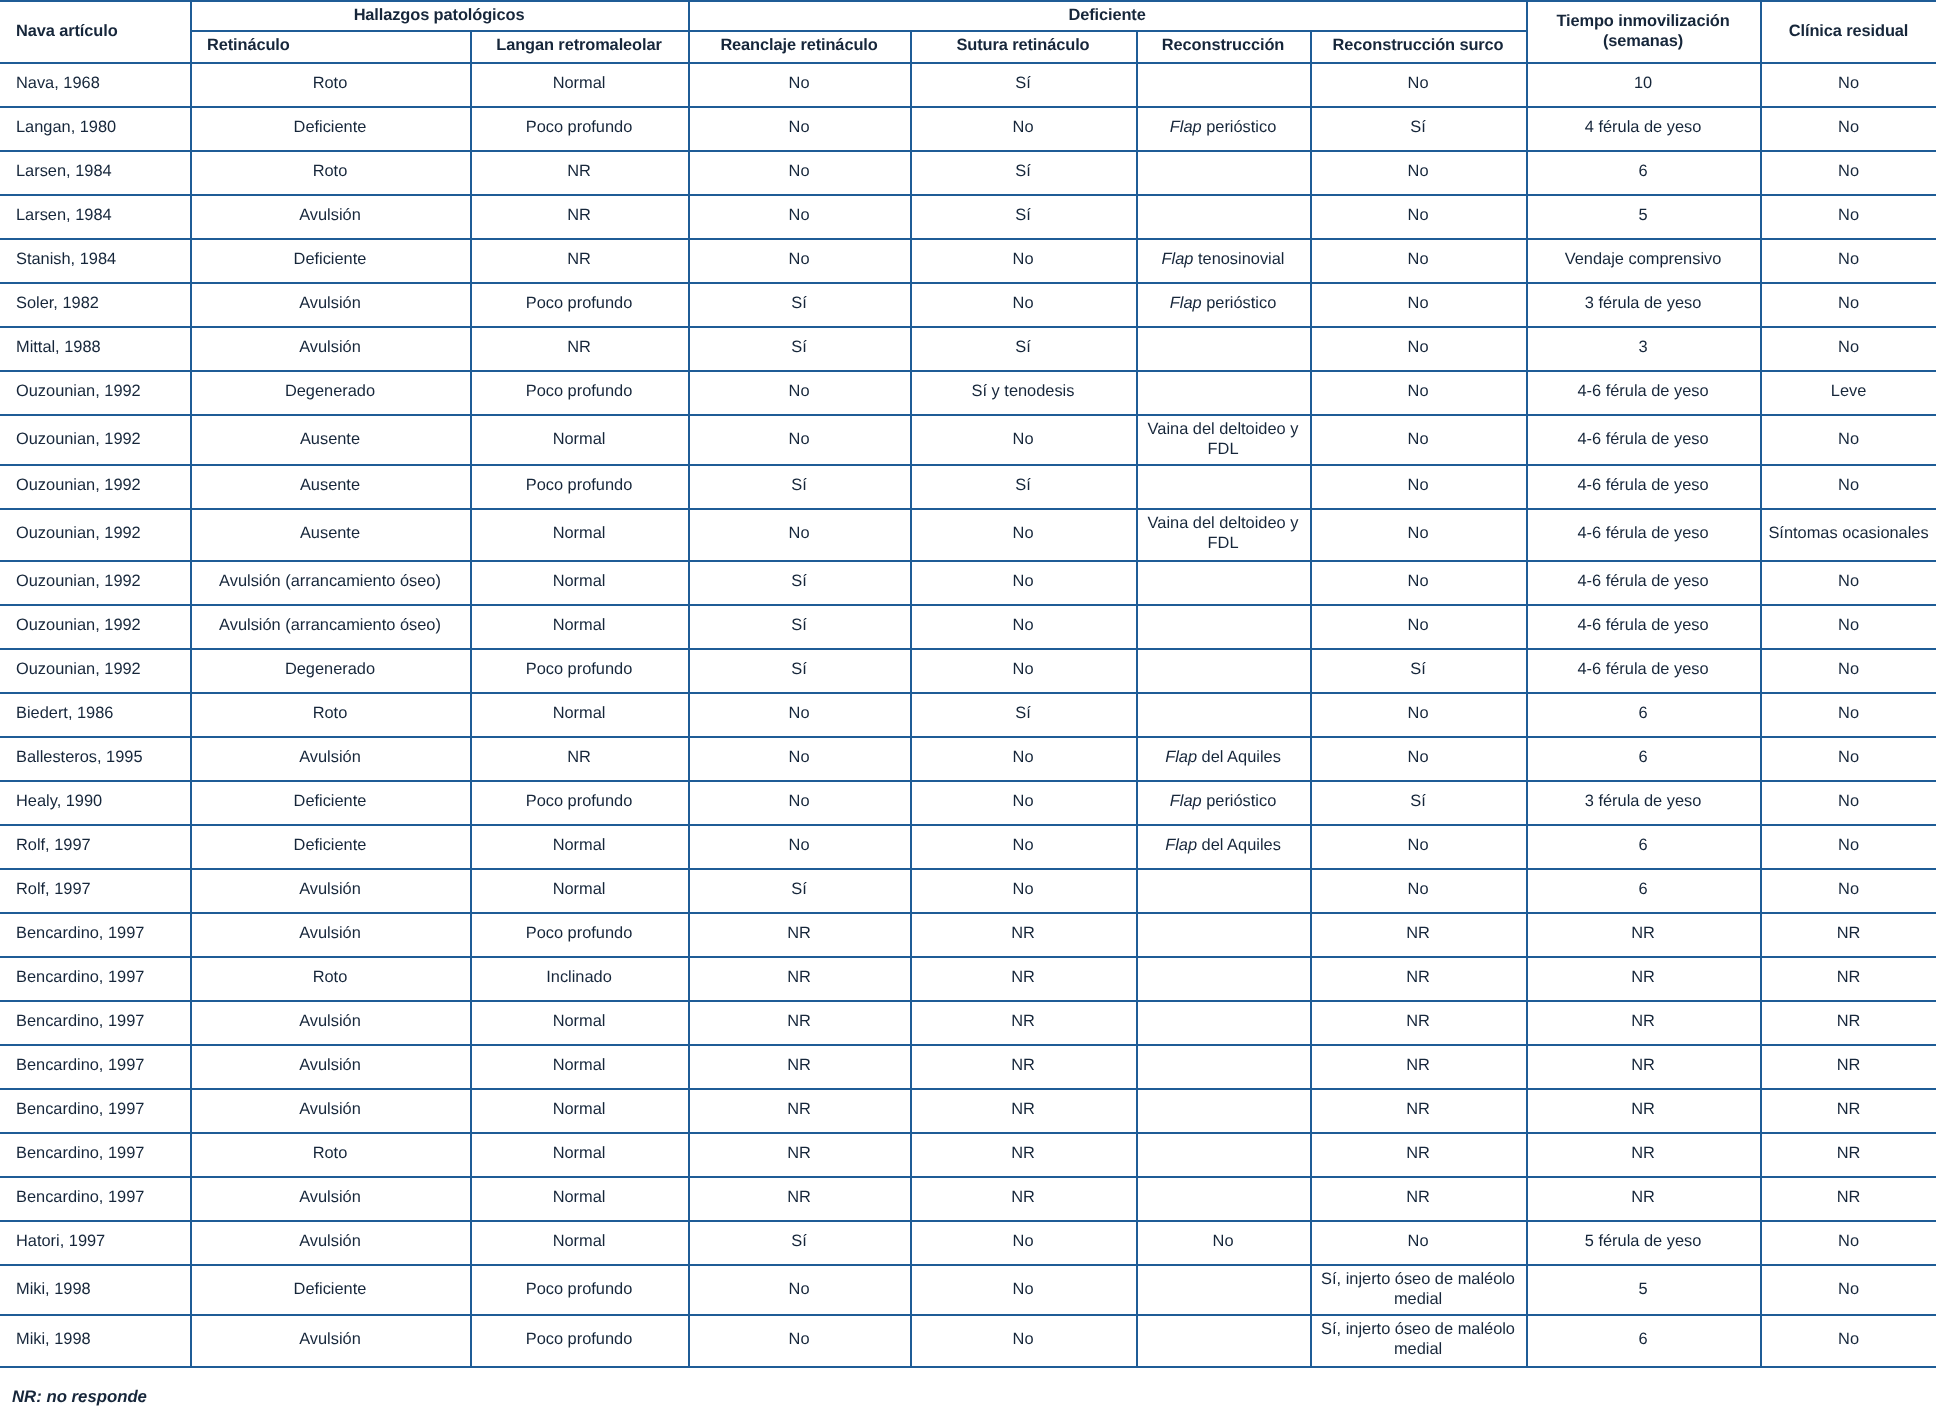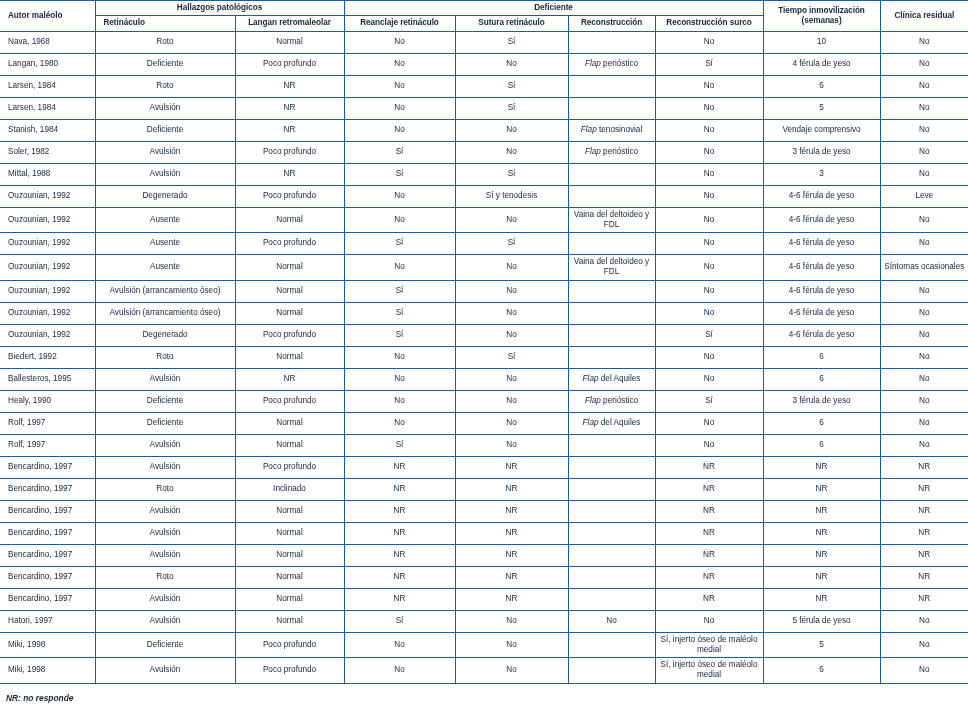--- a/index.html
+++ b/index.html
@@ -99,21 +99,21 @@
         <col class="c-surco">
       <col class="c-reanclaje">
         <col class="c-sutura">
         <col class="c-recon">
       <col class="c-profund">
         <col class="c-tiempo">
         <col class="c-clinica">
     </colgroup>
     <thead>
       <tr>
-        <th rowspan="2">Autor maléolo</th>
+        <th rowspan="2">Nava artículo</th>
         <th colspan="2" class="hdr-group">Hallazgos patológicos</th>
         <th colspan="4" class="hdr-group">Deficiente</th>
         <th rowspan="2">
           <span>Tiempo inmovilización</span><br>
           <span>(semanas)</span>
         </th>
         <th rowspan="2">Clínica residual</th>
       </tr>
       <tr>
         <th>Retináculo</th>
@@ -273,21 +273,21 @@
           <td>Degenerado</td>
           <td>Poco profundo</td>
           <td>Sí</td>
           <td>No</td>
           <td></td>
           <td>Sí</td>
           <td>4-6 férula de yeso</td>
           <td>No</td>
         </tr>
         <tr>
-          <td>Biedert, 1992</td>
+          <td>Biedert, 1986</td>
           <td>Roto</td>
           <td>Normal</td>
           <td>No</td>
           <td>Sí</td>
           <td></td>
           <td>No</td>
           <td>6</td>
           <td>No</td>
         </tr>
         <tr>

